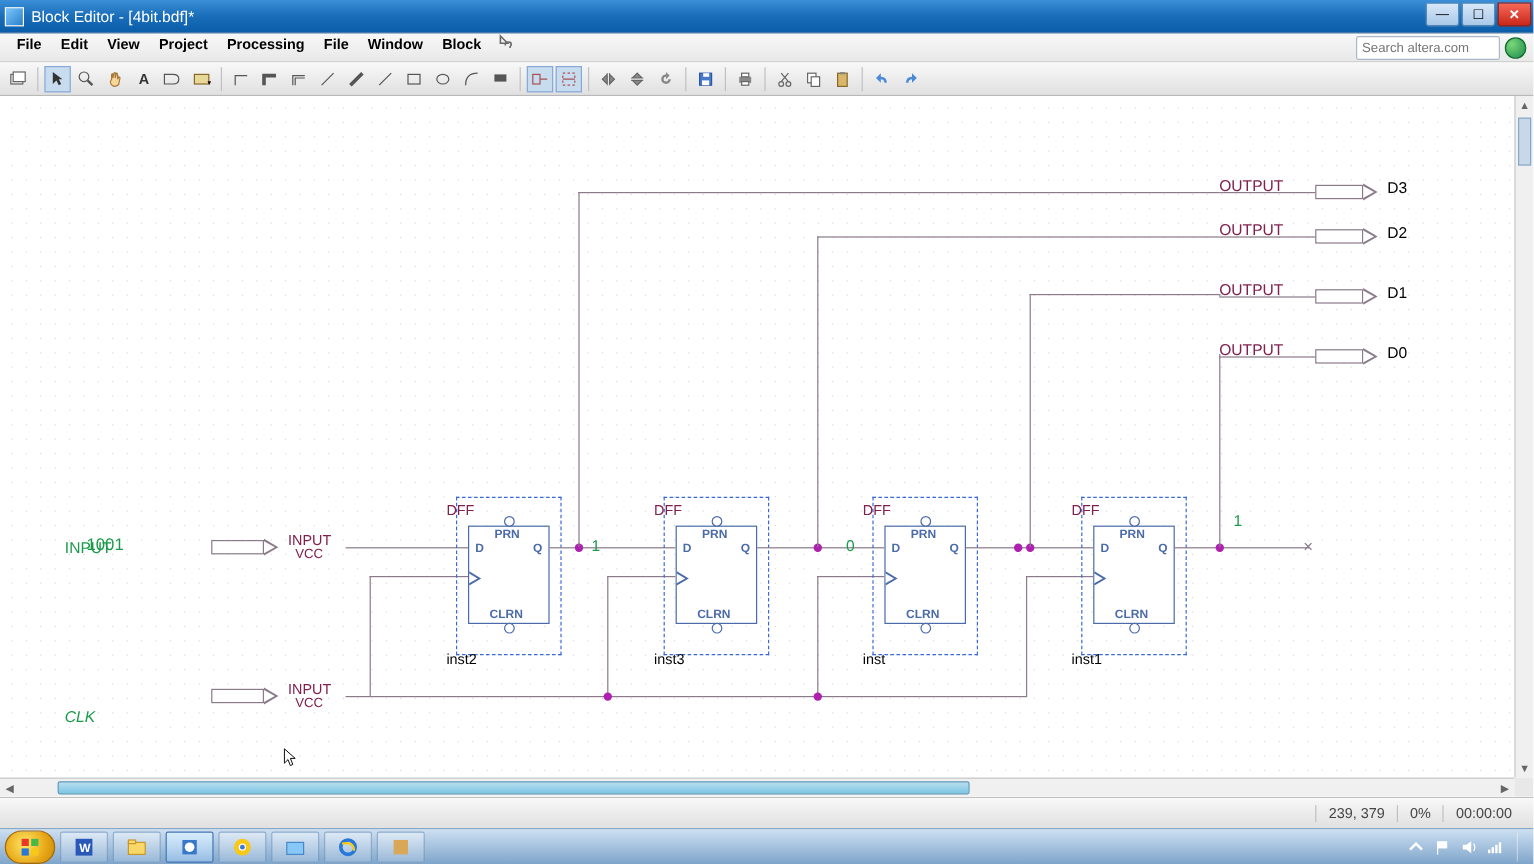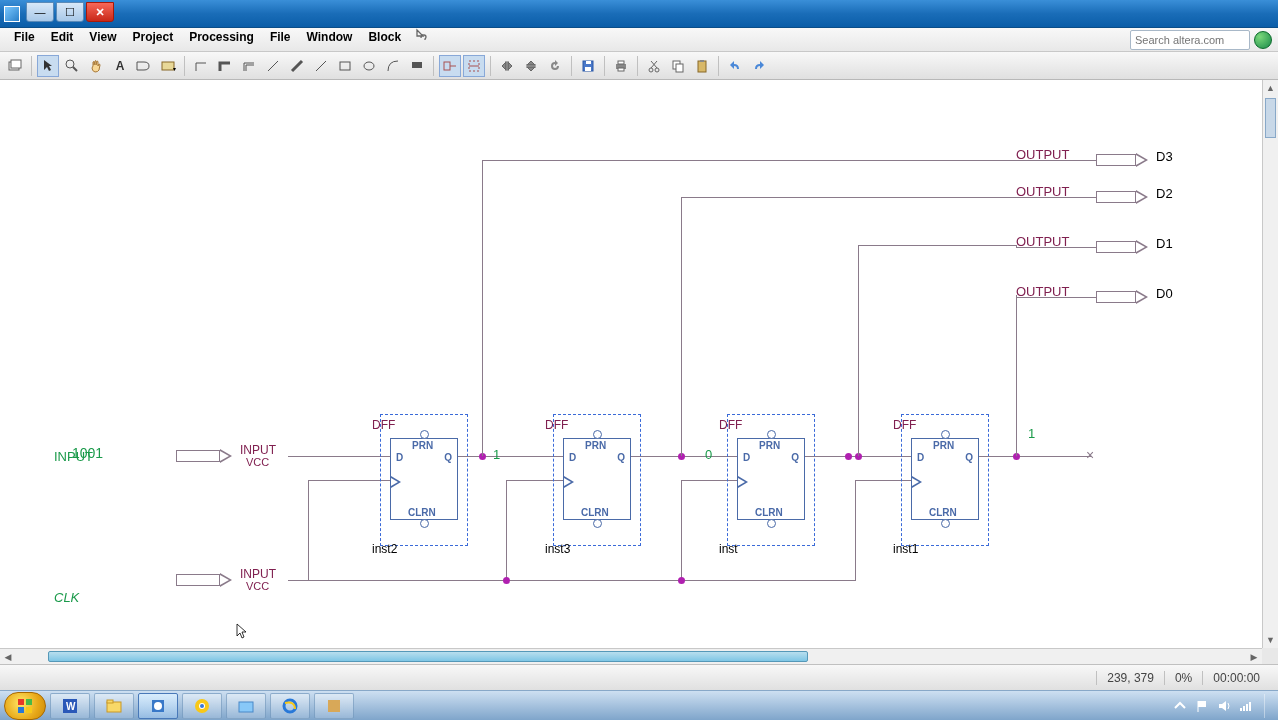--- a/index.html
+++ b/index.html
@@ -206,20 +206,21 @@
   position:absolute;
   width:12px; height:18px;
   pointer-events:none;
 }
 </style>
 </head>
 <body>
 
 <div class="titlebar">
   <div class="app-icon"></div>
+  <div class="title">Block Editor - [4bit.bdf]*</div>
   <div class="window-controls">
     <div class="win-min">—</div>
     <div class="win-max">☐</div>
     <div class="win-close">✕</div>
   </div>
 </div>
 
 <div class="menubar">
   <div class="menu-item">File</div>
   <div class="menu-item">Edit</div>

